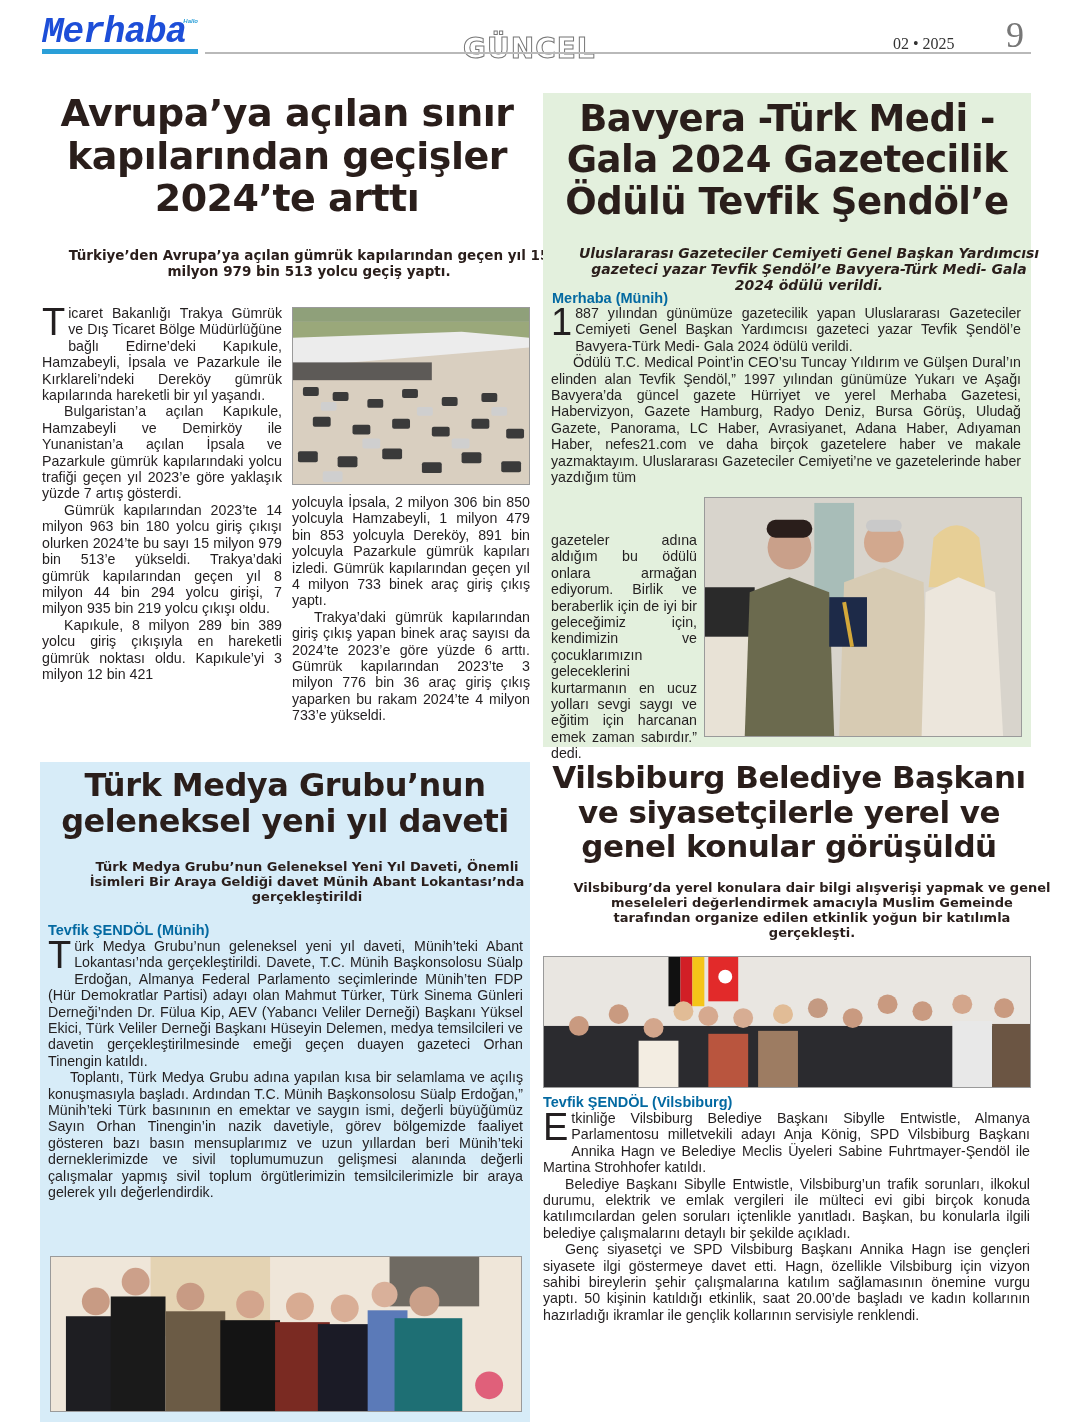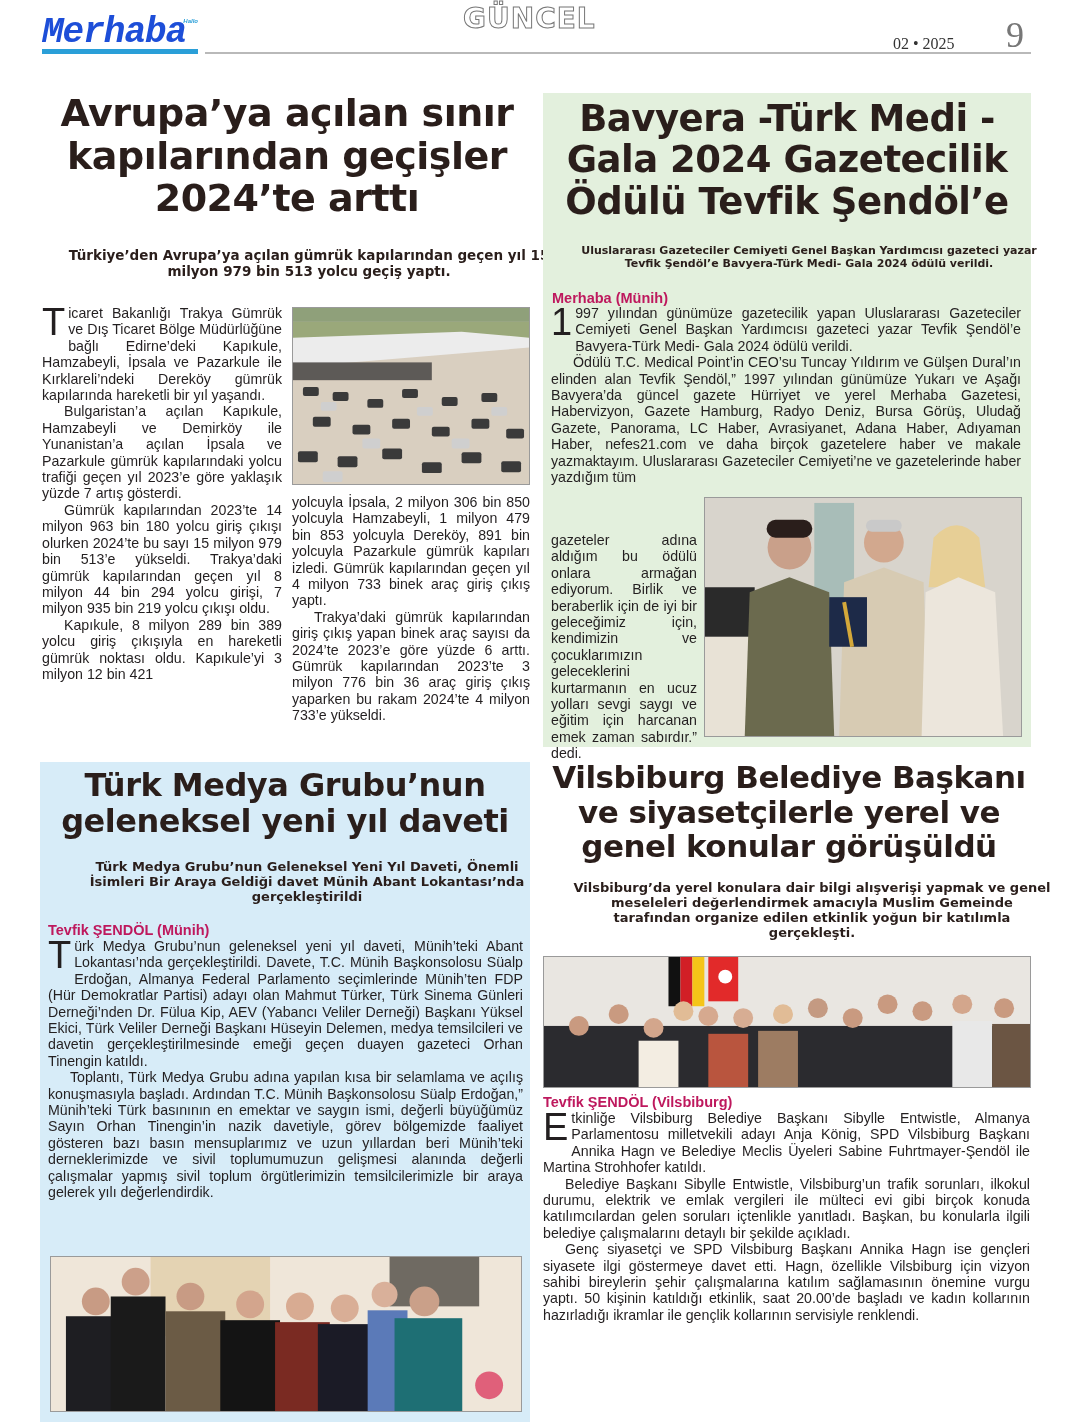--- a/index.html
+++ b/index.html
@@ -6,45 +6,45 @@
   html, body { width: 1074px; height: 1426px; background: #ffffff; overflow: hidden; }
   body { position: relative; font-family: "Liberation Sans", sans-serif; color: #231f20; }
 
   .abs { position: absolute; }
 
   
   .logo { left: 42px; top: 18px; width: 156px; height: 36px; }
   .logo-word { font-family: Liberation Mono, monospace; font-style: italic; font-weight: bold; font-size: 36px; color: #1d4ed8; line-height: 30px; letter-spacing: -1px; }
   .logo-sup { position: absolute; right: 0; top: 0; font-size: 6px; color: #2a9fd8; font-style: italic; font-weight: bold; }
   .logo-bar { position: absolute; left: 0; bottom: 0; width: 156px; height: 5px; background: #2a9fd8; }
-  .section-title { left: 463px; top: 2px; font-family: "DejaVu Sans", sans-serif; font-weight: bold; font-size: 28px; color: #fff; -webkit-text-stroke: 1px #777; letter-spacing: 1px; }
+  .section-title { left: 463px; top: 32px; font-family: "DejaVu Sans", sans-serif; font-weight: bold; font-size: 28px; color: #fff; -webkit-text-stroke: 1px #777; letter-spacing: 1px; }
   .header-rule { left: 205px; top: 52px; width: 826px; height: 2px; background: #b9b9b9; }
   .issue-date { left: 893px; top: 35px; font-family: "Liberation Serif", serif; font-size: 16px; color: #333; }
   .page-num { left: 1006px; top: 14px; font-family: "Liberation Serif", serif; font-size: 36px; color: #777; }
 
   
   .headline { font-family: "DejaVu Sans", sans-serif; font-weight: bold; color: #2a1e1b; text-align: center; line-height: 1.12; letter-spacing: -0.5px; }
   .deck { font-family: "DejaVu Sans", sans-serif; font-weight: bold; color: #2a1e1b; text-align: center; line-height: 1.15; margin-left: 22px; }
   .body-text { font-size: 14.2px; line-height: 16.4px; text-align: justify; color: #231f20; }
   .body-text p { text-indent: 22px; }
   .body-text p.first { text-indent: 0; }
   .dropcap { float: left; font-size: 38px; line-height: 32px; margin-right: 3px; margin-top: 1px; font-weight: normal; }
-  .byline { font-size: 14.5px; color: #be185d; font-weight: bold; }
+  .byline { font-size: 14.5px; color: #0369a1; font-weight: bold; }
 
   
   .a1-head { left: 40px; top: 92px; width: 494px; font-size: 38px; }
   .a1-deck { left: 42px; top: 248px; width: 490px; font-size: 13.5px; }
   .a1-col1 { left: 42px; top: 305px; width: 240px; }
   .a1-photo { left: 292px; top: 307px; width: 238px; height: 178px; }
   .a1-col2 { left: 292px; top: 494px; width: 238px; }
 
   
   .a2-box { left: 543px; top: 93px; width: 488px; height: 654px; background: #e3f0dd; }
   .a2-head { left: 548px; top: 98px; width: 478px; font-size: 37px; }
-  .a2-deck { left: 552px; top: 245px; width: 470px; font-size: 11px; }
+  .a2-deck { left: 552px; top: 245px; width: 470px; font-size: 14px; font-style: italic; }
   .a2-byline { left: 552px; top: 290px; }
   .a2-body { left: 551px; top: 305px; width: 470px; }
   .a2-col { left: 551px; top: 494px; width: 146px; margin-top: 38px; }
   .a2-photo { left: 704px; top: 497px; width: 318px; height: 240px; }
 
   
   .a3-box { left: 40px; top: 762px; width: 490px; height: 660px; background: #d7ecf8; }
   .a3-head { left: 45px; top: 768px; width: 480px; font-size: 32px; }
   .a3-deck { left: 60px; top: 860px; width: 450px; font-size: 13px; }
   .a3-byline { left: 48px; top: 922px; }
@@ -122,21 +122,21 @@
 <div class="abs body-text a1-col2">
   <p class="first">yolcuyla İpsala, 2 milyon 306 bin 850 yolcuyla Hamzabeyli, 1 milyon 479 bin 853 yolcuyla Dereköy, 891 bin yolcuyla Pazarkule gümrük kapıları izledi. Gümrük kapılarından geçen yıl 4 milyon 733 binek araç giriş çıkış yaptı.</p>
   <p>Trakya’daki gümrük kapılarından giriş çıkış yapan binek araç sayısı da 2024’te 2023’e göre yüzde 6 arttı. Gümrük kapılarından 2023’te 3 milyon 776 bin 36 araç giriş çıkış yaparken bu rakam 2024’te 4 milyon 733’e yükseldi.</p>
 </div>
 
 <div class="abs a2-box"></div>
 <div class="abs headline a2-head">Bavyera -Türk Medi - Gala 2024 Gazetecilik Ödülü Tevfik Şendöl’e</div>
 <div class="abs deck a2-deck">Uluslararası Gazeteciler Cemiyeti Genel Başkan Yardımcısı gazeteci yazar Tevfik Şendöl’e Bavyera-Türk Medi- Gala 2024 ödülü verildi.</div>
 <div class="abs byline a2-byline">Merhaba (Münih)</div>
 <div class="abs body-text a2-body">
-  <p class="first"><span class="dropcap">1</span><span>997 yılından günümüze gazetecilik yapan Uluslararası Gazeteciler Cemiyeti Genel Başkan Yardımcısı gazeteci yazar Tevfik Şendöl’e Bavyera-Türk Medi- Gala 2024 ödülü verildi.</span></p>
+  <p class="first"><span class="dropcap">1</span><span>887 yılından günümüze gazetecilik yapan Uluslararası Gazeteciler Cemiyeti Genel Başkan Yardımcısı gazeteci yazar Tevfik Şendöl’e Bavyera-Türk Medi- Gala 2024 ödülü verildi.</span></p>
   <p>Ödülü T.C. Medical Point’in CEO’su Tuncay Yıldırım ve Gülşen Dural’ın elinden alan Tevfik Şendöl,” 1997 yılından günümüze Yukarı ve Aşağı Bavyera’da güncel gazete Hürriyet ve yerel Merhaba Gazetesi, Habervizyon, Gazete Hamburg, Radyo Deniz, Bursa Görüş, Uludağ Gazete, Panorama, LC Haber, Avrasiyanet, Adana Haber, Adıyaman Haber, nefes21.com ve daha birçok gazetelere haber ve makale yazmaktayım. Uluslararası Gazeteciler Cemiyeti’ne ve gazetelerinde haber yazdığım tüm</p>
 </div>
 <div class="abs body-text a2-col">
   <p class="first">gazeteler adına aldığım bu ödülü onlara armağan ediyorum. Birlik ve beraberlik için de iyi bir geleceğimiz için, kendimizin ve çocuklarımızın geleceklerini kurtarmanın en ucuz yolları sevgi saygı ve eğitim için harcanan emek zaman sabırdır.” dedi.</p>
 </div>
 <div class="abs photo a2-photo">
   <svg viewBox="0 0 318 240" preserveAspectRatio="none">
     <rect width="318" height="240" fill="#d8d4cc"></rect>
     <rect x="110" y="5" width="40" height="140" fill="#a8bdb8"></rect>
     <rect x="0" y="90" width="50" height="50" fill="#2a2a2a"></rect>

